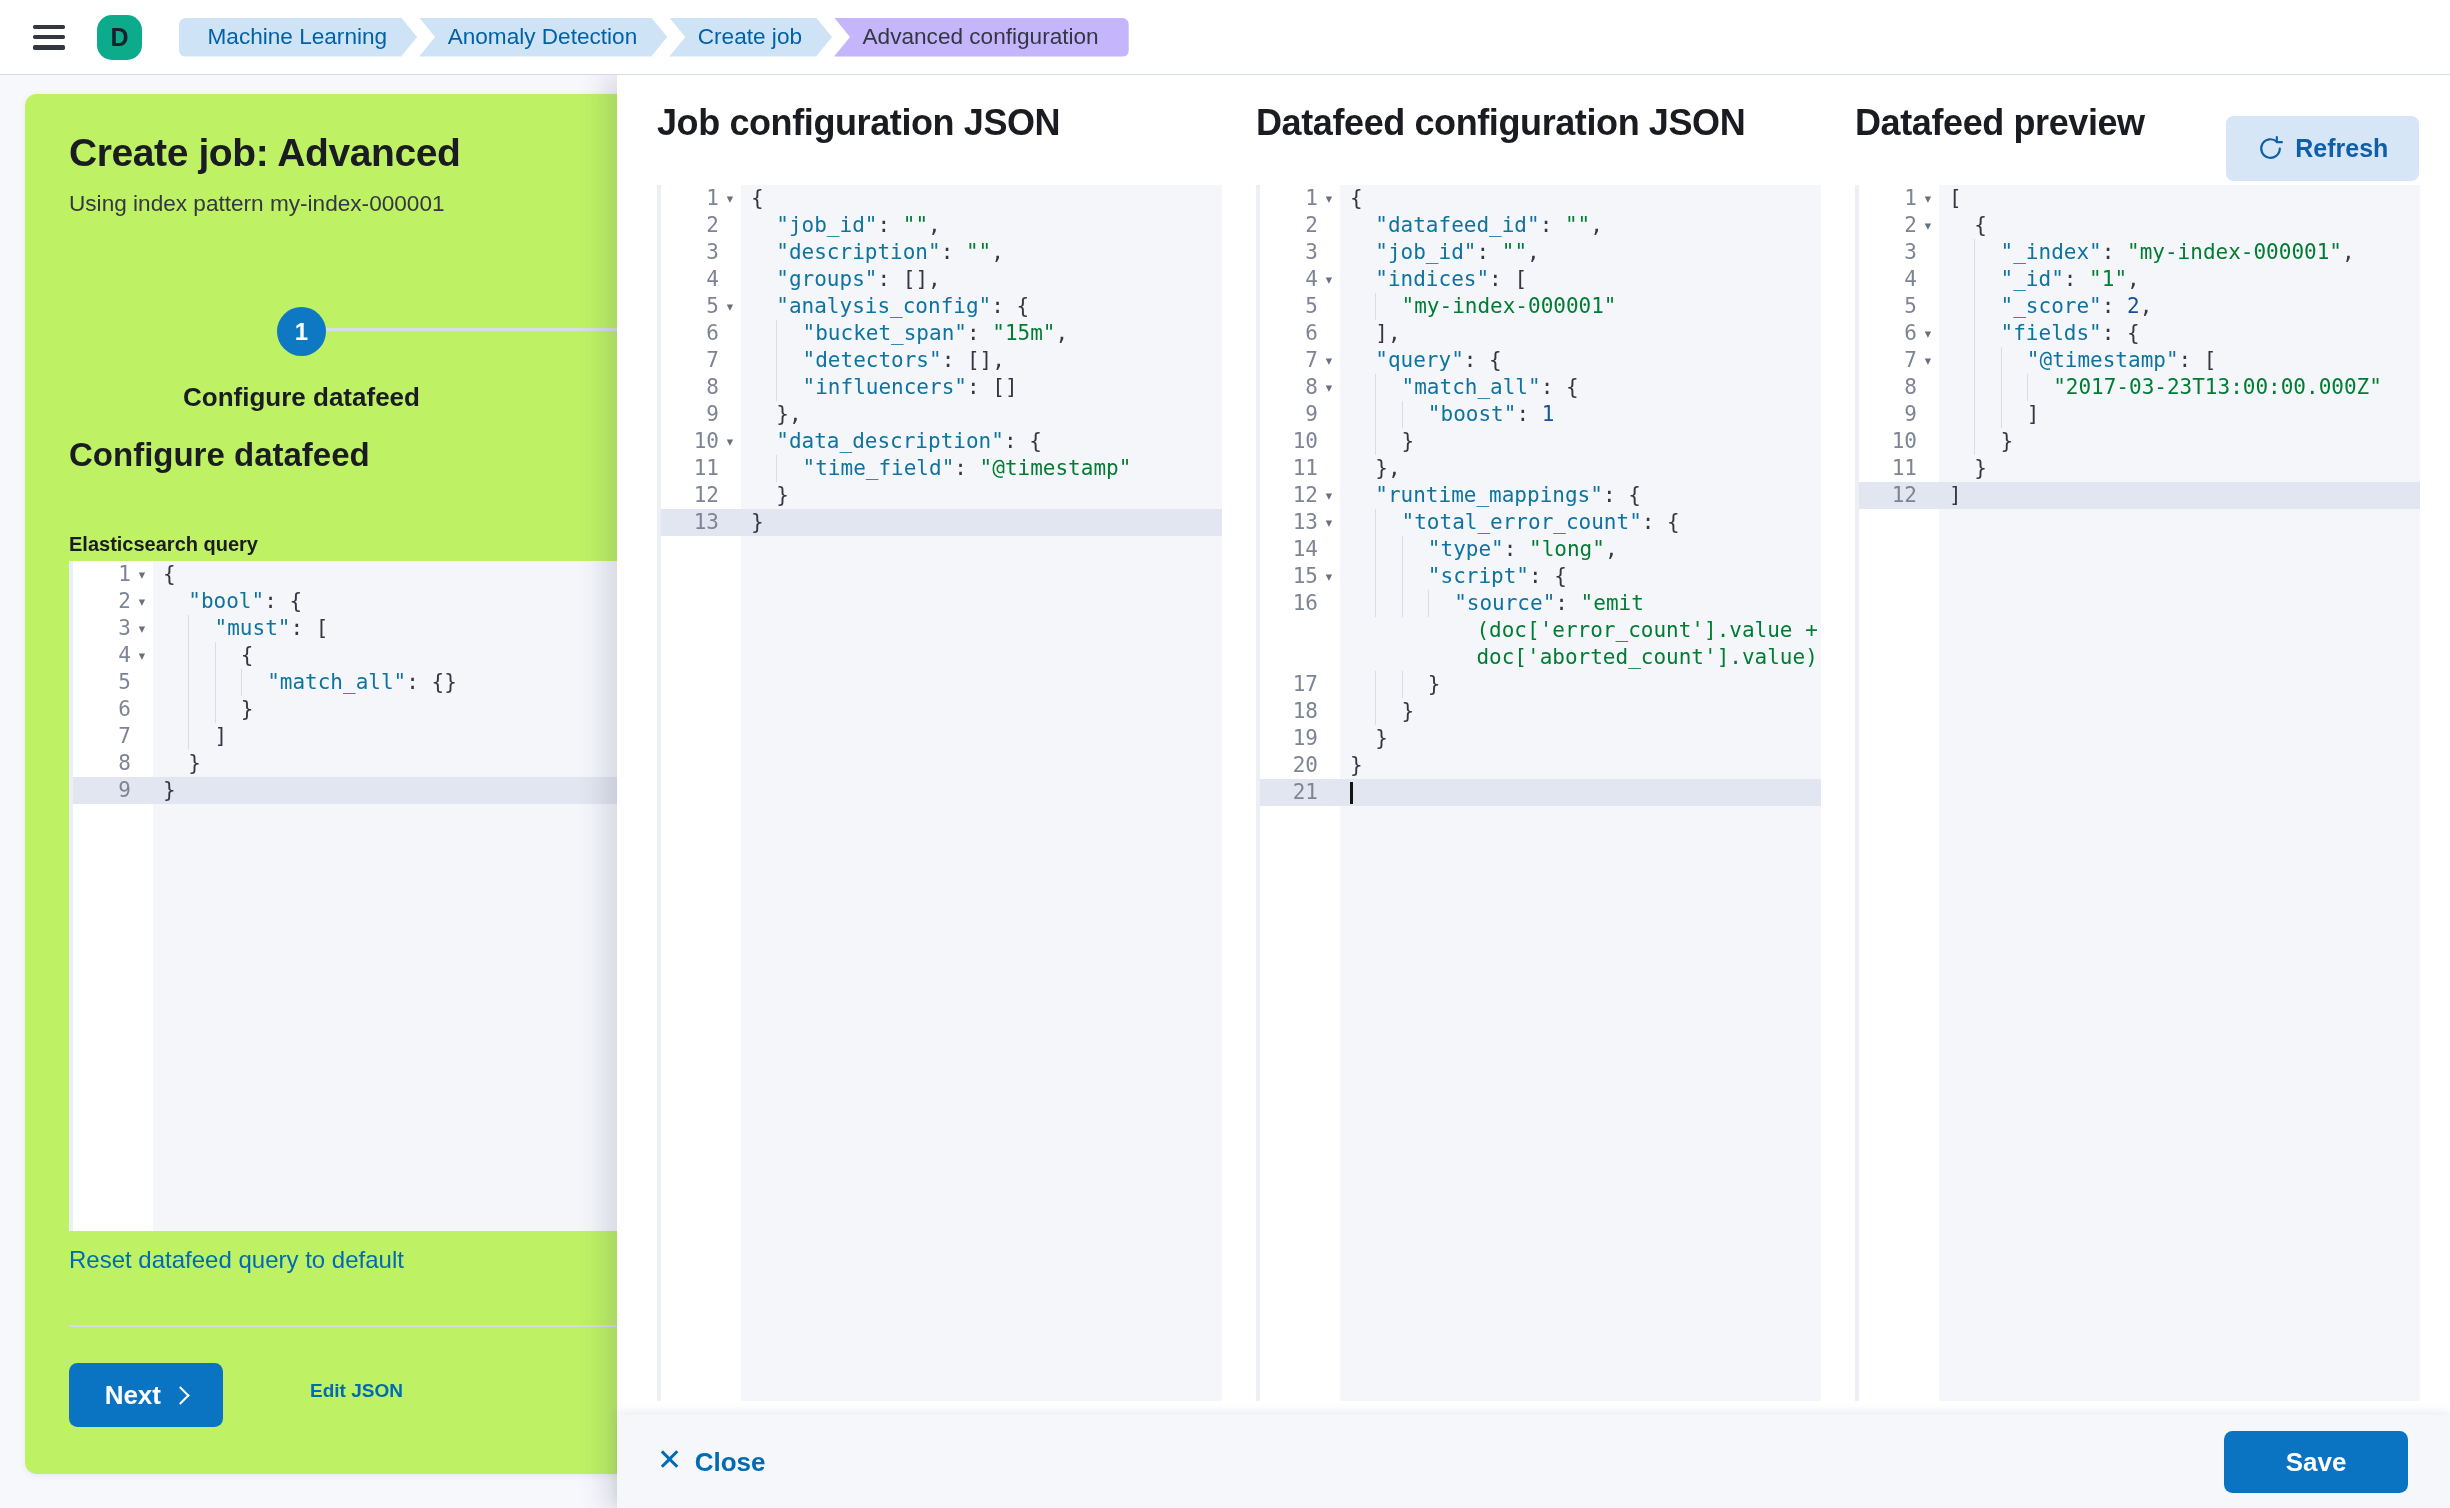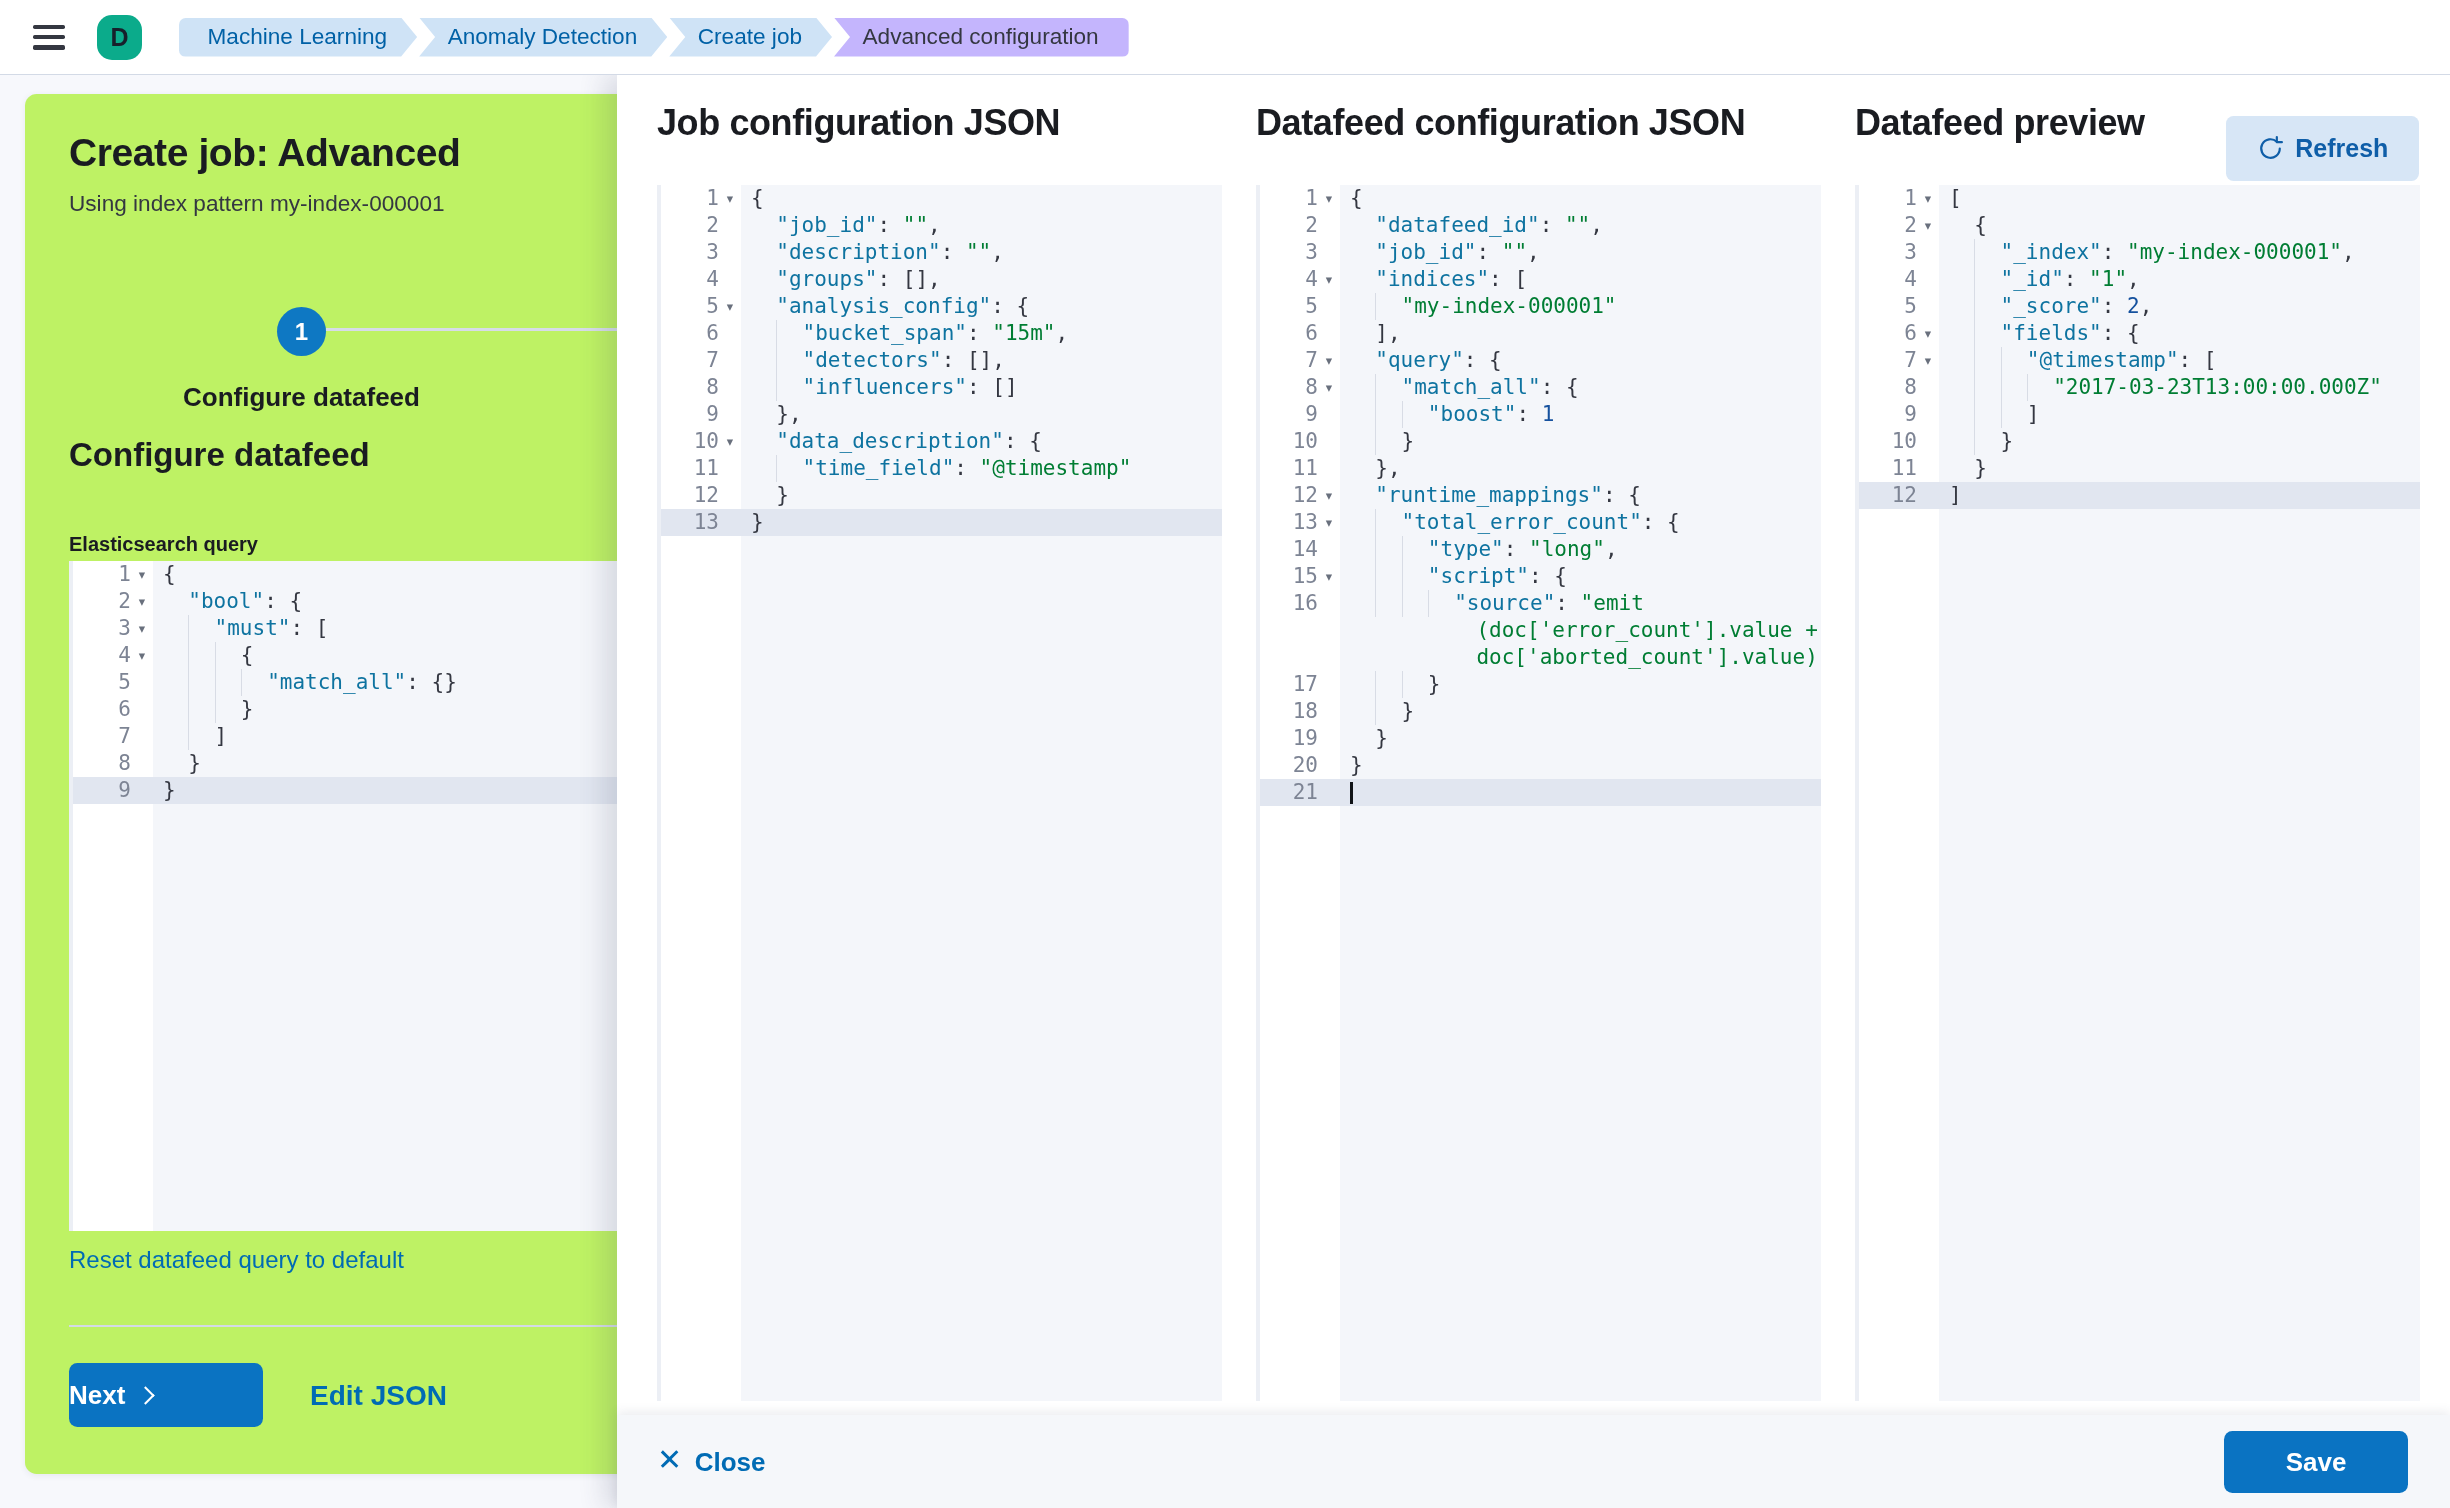--- a/index.html
+++ b/index.html
@@ -32,26 +32,26 @@
   .step-circle{position:absolute;left:252px;top:213px;width:49px;height:49px;border-radius:50%;
     background:#0e78c3;color:#fff;font-size:24px;font-weight:700;
     display:flex;align-items:center;justify-content:center;}
   .step-line{position:absolute;left:301px;top:234px;width:335px;height:2.5px;background:#d6dce8;}
   .step-label{position:absolute;left:109px;top:288px;width:335px;text-align:center;
     font-size:26px;font-weight:700;}
   .section-title{position:absolute;left:44px;top:342px;font-size:33px;font-weight:700;}
   .query-label{position:absolute;left:44px;top:439px;font-size:20px;font-weight:700;}
   .reset-link{position:absolute;left:44px;top:1152px;font-size:24px;font-weight:500;color:#006bb4;cursor:pointer;}
   .divider{position:absolute;left:44px;top:1231px;width:593px;height:1.7px;background:#d3dae6;}
-  .next-btn{position:absolute;left:44px;top:1269px;width:194px;height:64px;border-radius:8.4px;
+  .next-btn{position:absolute;left:44px;top:1269px;width:154px;height:64px;border-radius:8.4px;
     background:#0a73c2;color:#fff;font-size:26px;font-weight:600;display:flex;align-items:center;
-    gap:13.4px;cursor:pointer;}
+    justify-content:center;gap:13.4px;cursor:pointer;}
   .chev{width:11px;height:11px;border-top:2.9px solid #fff;border-right:2.9px solid #fff;
     transform:rotate(45deg);margin-top:0.8px;}
-  .edit-json-link{position:absolute;left:285px;top:1286px;font-size:28px;font-weight:600;color:#006bb4;cursor:pointer;}
+  .edit-json-link{position:absolute;left:285px;top:1286px;font-size:19px;font-weight:600;color:#006bb4;cursor:pointer;}
   
   .flyout{position:absolute;left:617px;top:75px;right:0;bottom:0;background:#fff;z-index:10;
     box-shadow:-13.4px 0 25px rgba(55,65,95,.16);}
   .col-title{position:absolute;top:27px;font-size:36px;font-weight:700;letter-spacing:-0.4px;}
   .refresh-btn{position:absolute;left:1609px;top:41px;width:193px;height:65px;border-radius:7.5px;
     background:#d7e6f6;color:#0f5ea8;font-size:25px;font-weight:600;display:flex;align-items:center;
     justify-content:center;gap:11.7px;cursor:pointer;}
   .refresh-icon{width:27px;height:27px;}
   .footer{position:absolute;left:0;right:0;bottom:0;height:94px;background:#f5f7fa;
     box-shadow:0 -3.3px 10px rgba(55,65,95,.10);display:flex;align-items:center;}

